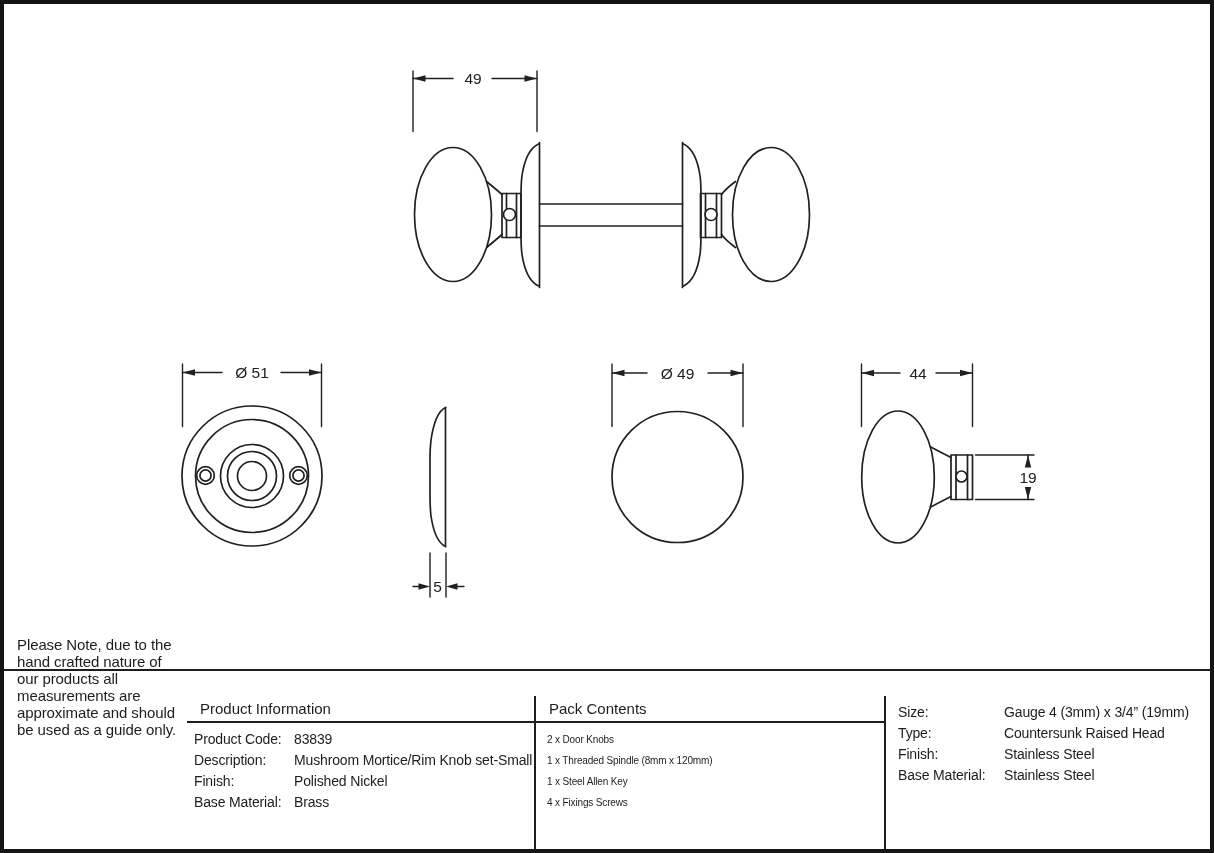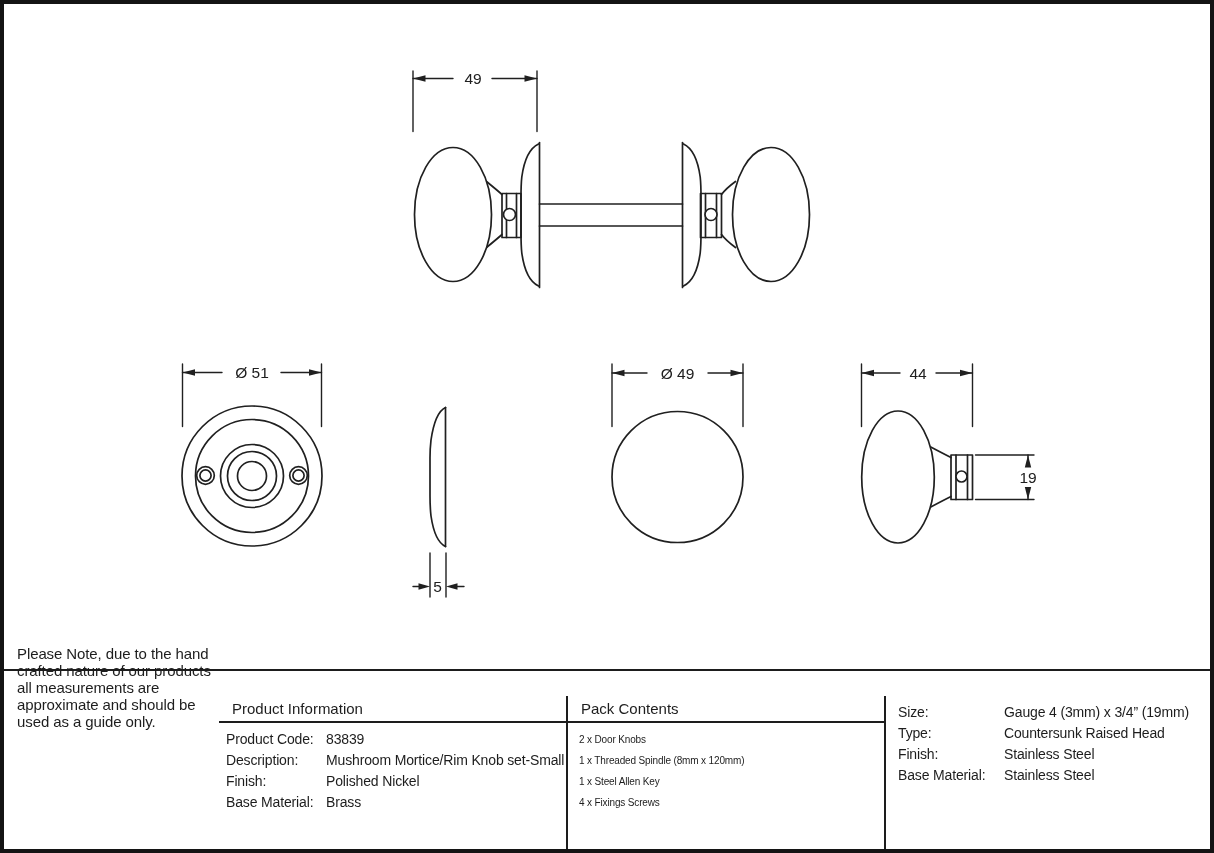--- a/index.html
+++ b/index.html
@@ -10,21 +10,21 @@
   }
   .frame{position:absolute;inset:0;border:4px solid #141414;pointer-events:none;z-index:10;}
   .drawing{position:absolute;left:0;top:0;}
   .dim-text{font-family:"Liberation Sans",sans-serif;font-size:15.5px;fill:#202020;stroke:none;}
 
   .bottom{position:absolute;left:4px;top:669px;width:1214px;height:184px;display:flex;flex-direction:row;}
   .note-row{box-sizing:border-box;height:34px;border-top:2.5px solid #1d1d1d;display:flex;align-items:center;
     padding-left:13px;font-size:15px;letter-spacing:-0.1px;}
   .grid{box-sizing:border-box;flex:1;border-top:2.5px solid #1d1d1d;display:flex;}
   .col{box-sizing:border-box;border-right:2.5px solid #1d1d1d;margin-top:25px;}
-  .col1{width:349px}.col2{width:318px}.col3{width:332px}
+  .col1{width:349px}.col2{width:350px}.col3{width:332px}
   .logo-cell{flex:1;position:relative;}
   .hdr{box-sizing:border-box;height:27px;border-bottom:2.5px solid #1d1d1d;display:flex;align-items:center;
     padding-left:13px;font-size:15px;}
   .cbody{padding-top:6px;}
   .trow{height:20.9px;display:flex;align-items:center;font-size:14px;letter-spacing:-0.15px;white-space:nowrap;}
   .trow .lbl{flex:0 0 100px;padding-left:7px;}
   .col3 .trow .lbl{flex-basis:106px;padding-left:12px;}
   .item{height:20.9px;display:flex;align-items:center;padding-left:11px;font-size:10px;letter-spacing:-0.15px;white-space:nowrap;}
 
   .logo-cell .abs{position:absolute;}

